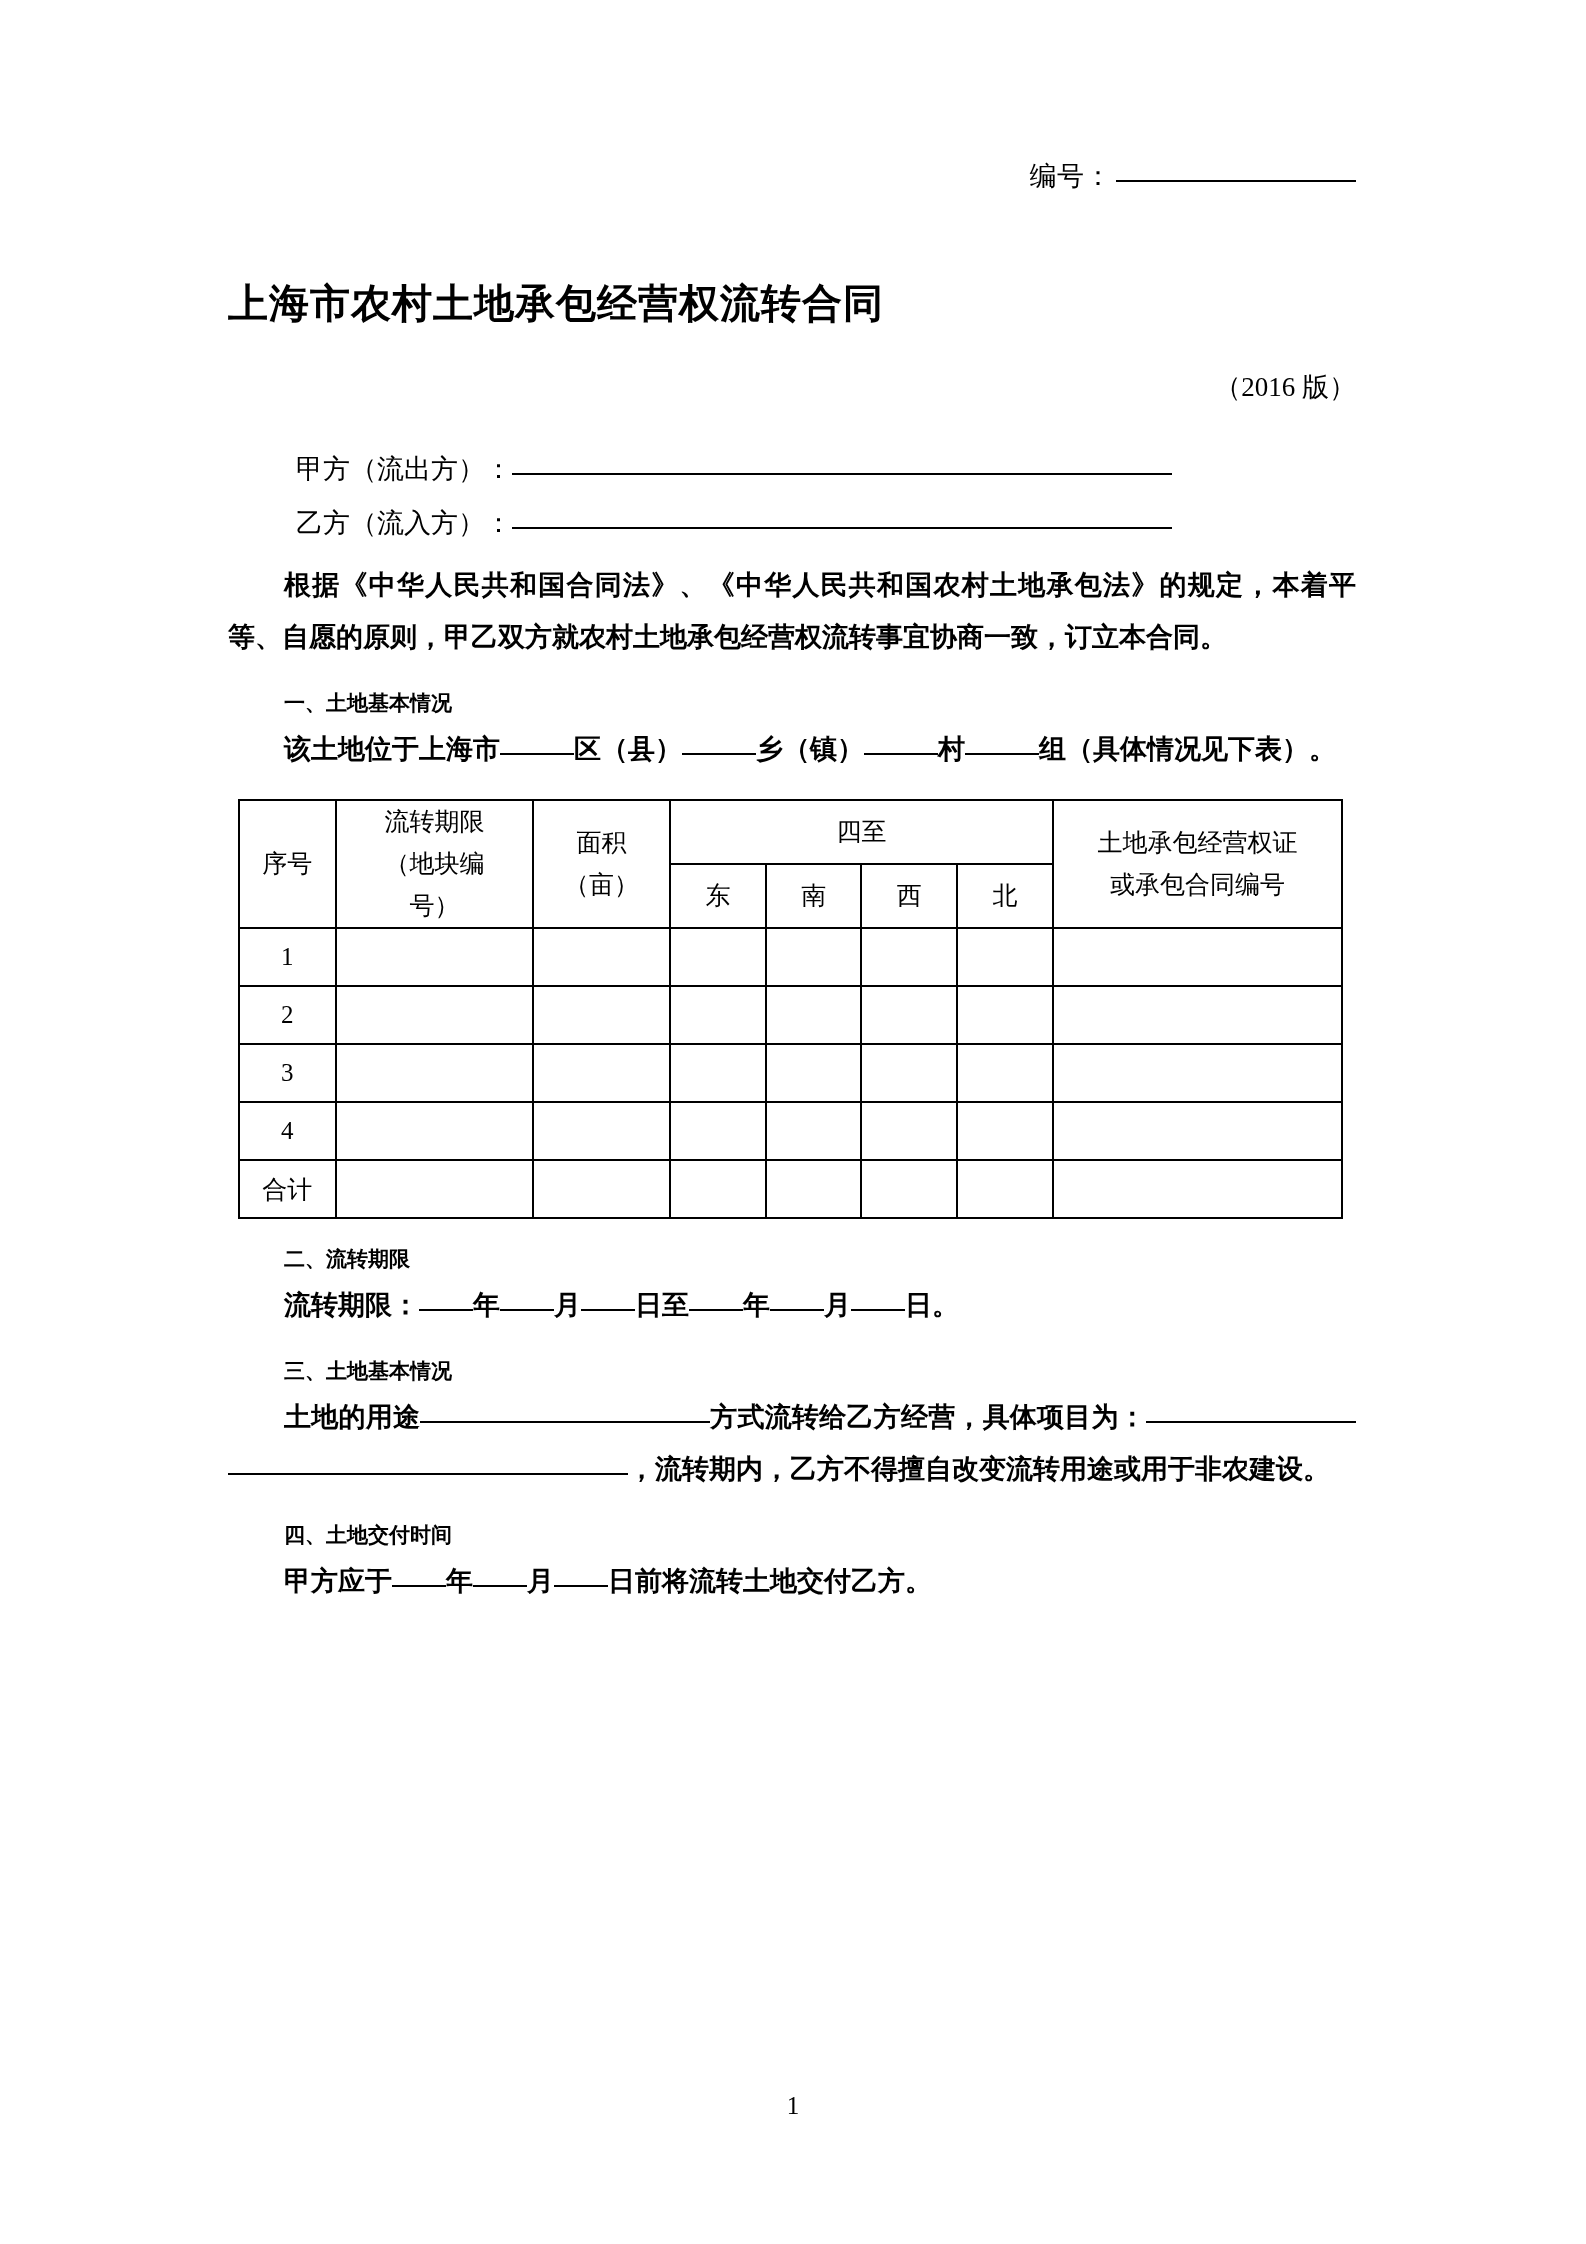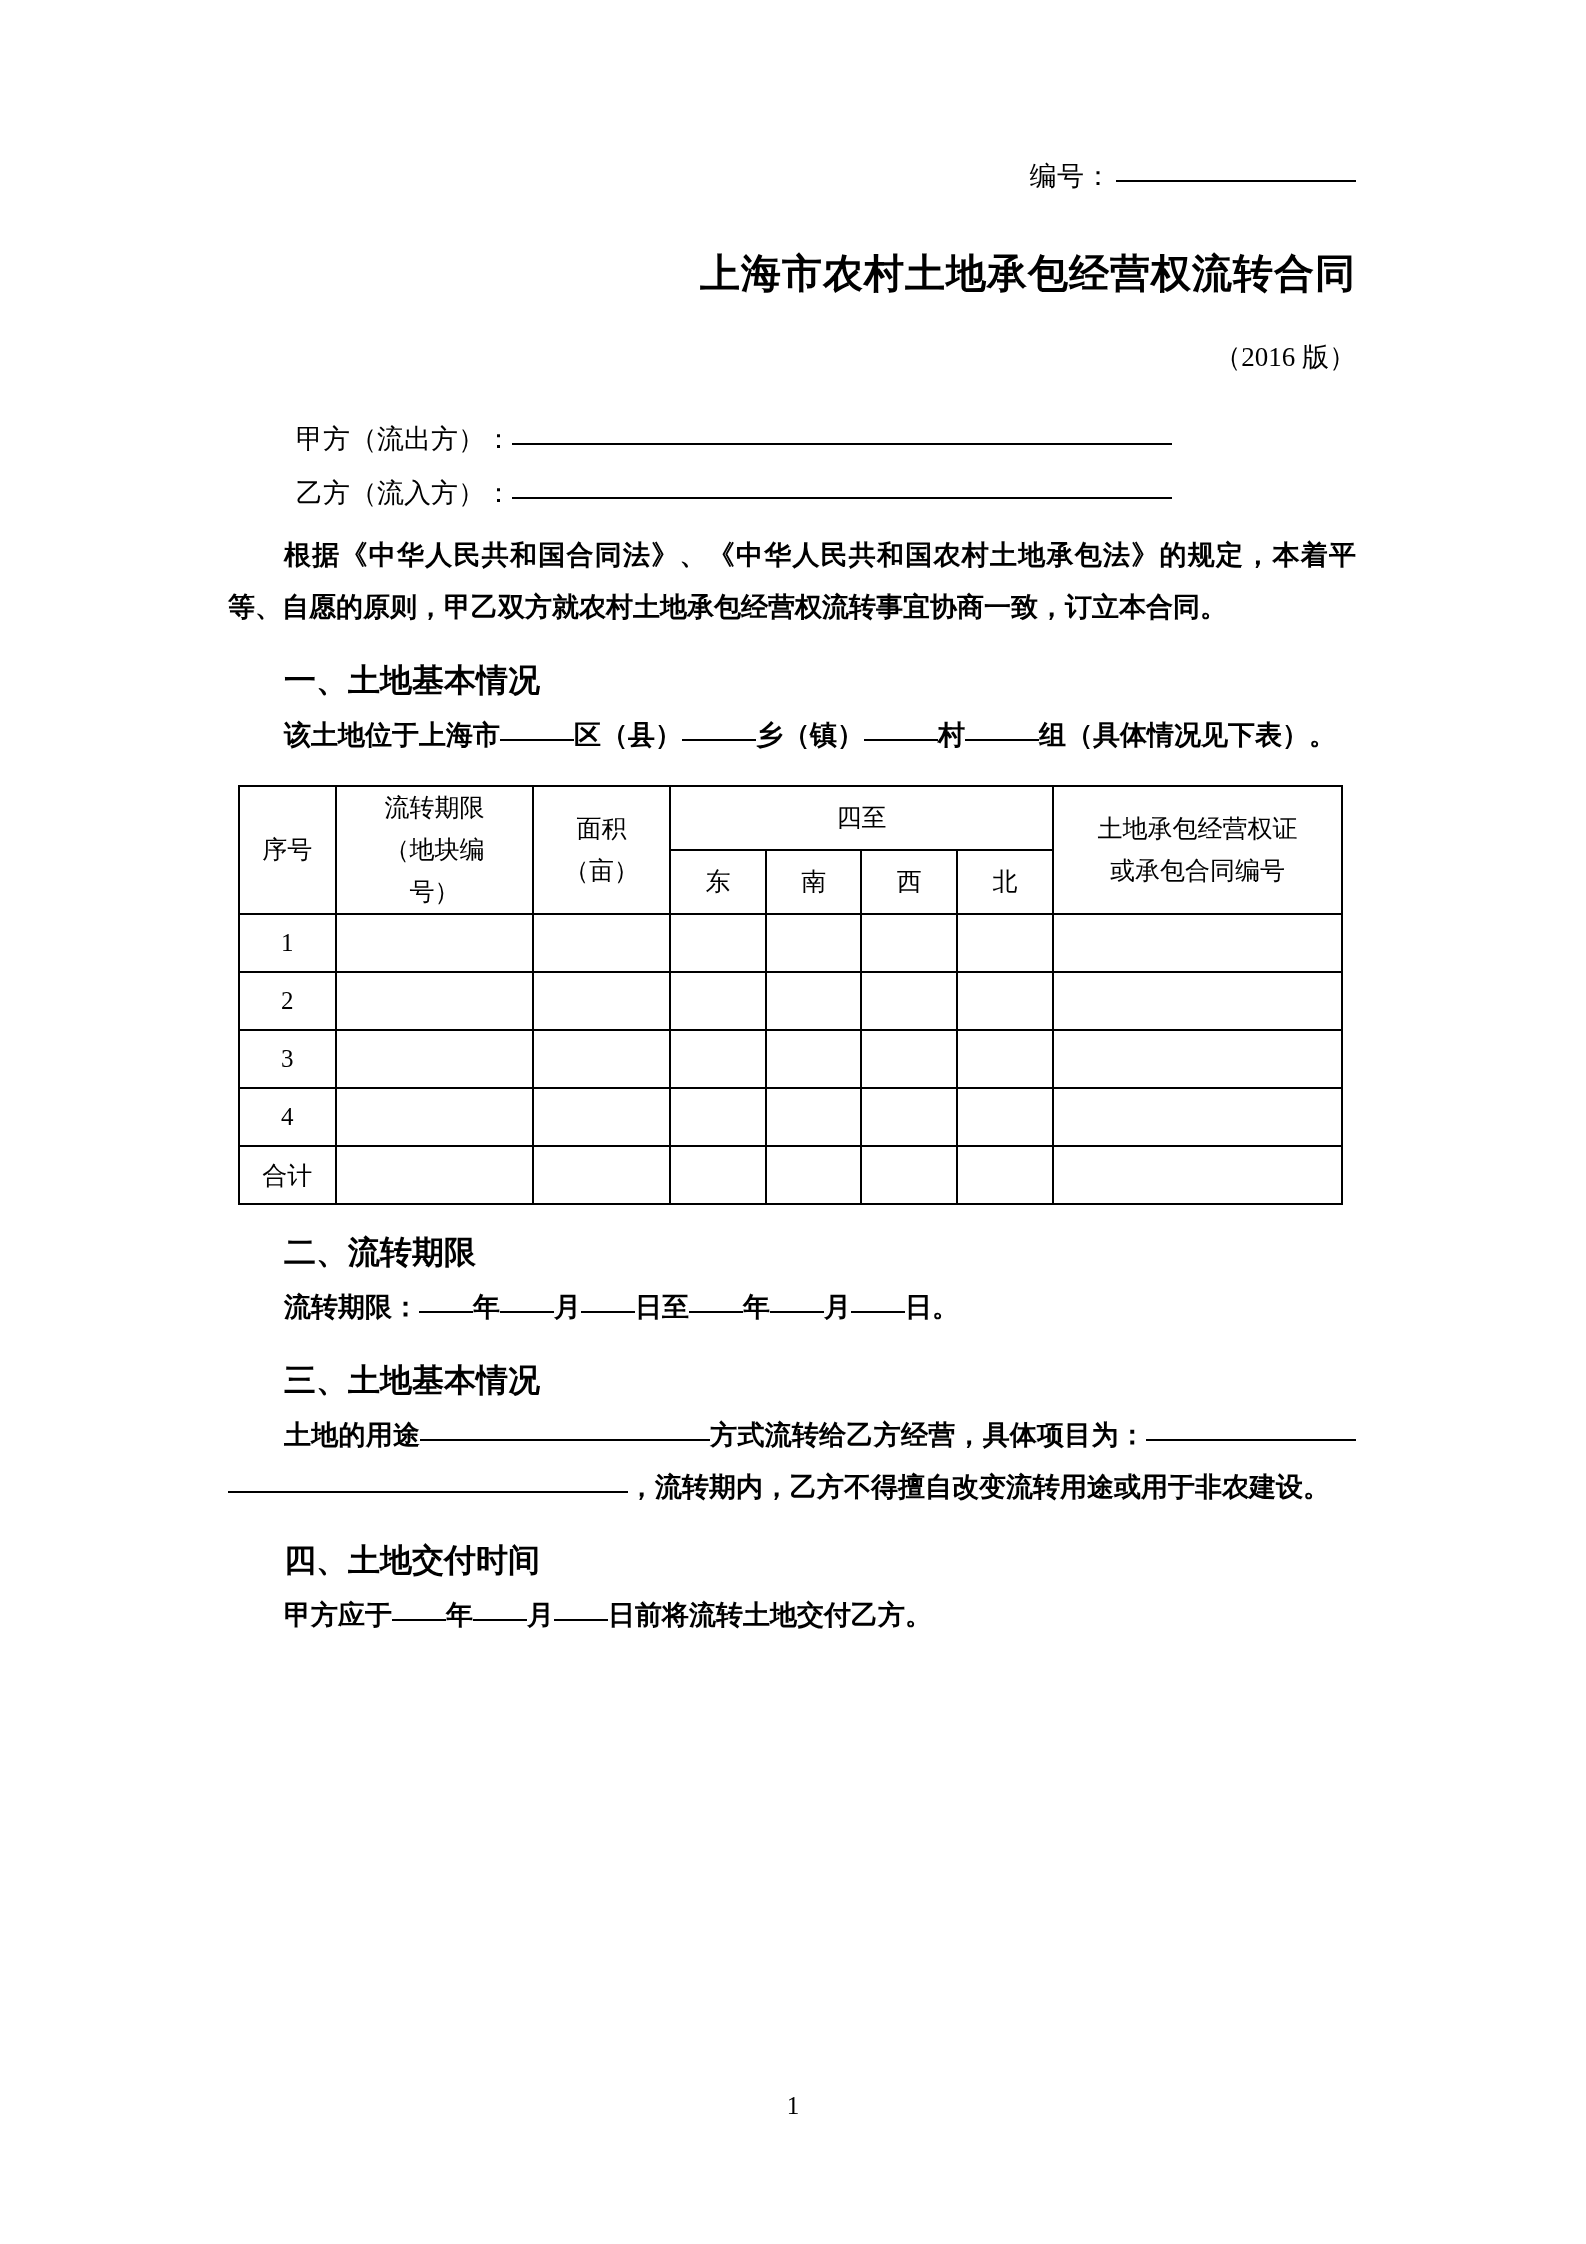--- a/index.html
+++ b/index.html
@@ -37,26 +37,26 @@
   .doc-number .blank {
     display: inline-block;
     width: 240px;
     border-bottom: 2px solid #000;
     vertical-align: 3px;
     margin-left: 4px;
   }
 
   
   .title {
-    margin-top: 52px;
+    margin-top: 82px;
     font-size: 40px;
     font-weight: bold;
     font-family: Liberation Sans, sans-serif;
     letter-spacing: 1px;
-    text-align: right;
+    text-align: left;
   }
   .subtitle {
     margin-top: 38px;
     text-align: right;
     font-size: 27px;
   }
 
   
   .party-block {
     margin-top: 46px;
@@ -80,21 +80,21 @@
     font-size: 27px;
     line-height: 52px;
     margin: 0;
     text-indent: 56px;
     text-align: justify;
     font-weight: bold;
   }
   .gap-top { margin-top: 34px; }
 
   h3.section {
-    font-size: 32px;
+    font-size: 21px;
     font-weight: bold;
     font-family: "DejaVu Sans", "Liberation Sans", sans-serif;
     margin: 26px 0 6px 0;
     text-indent: 56px;
   }
 
   .u {
     display: inline-block;
     border-bottom: 2px solid #000;
     vertical-align: 3px;

